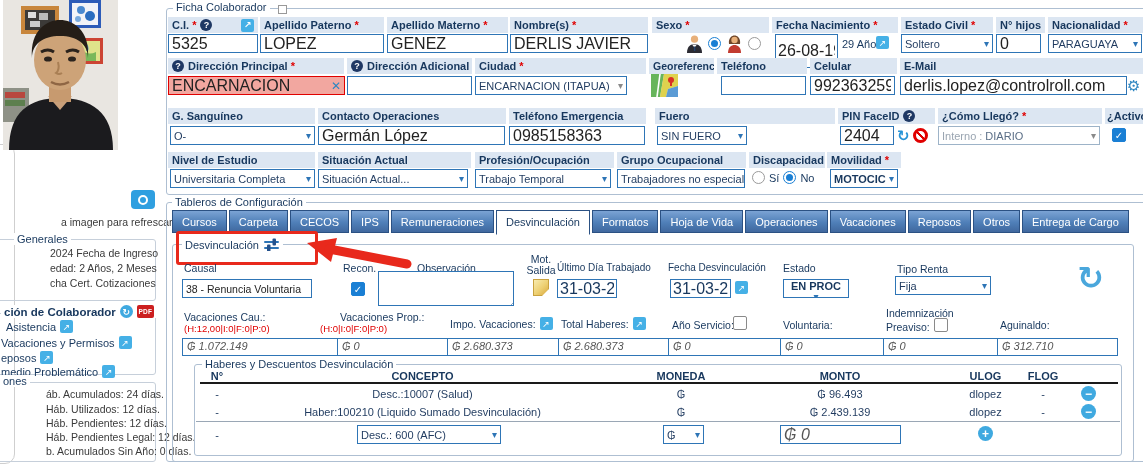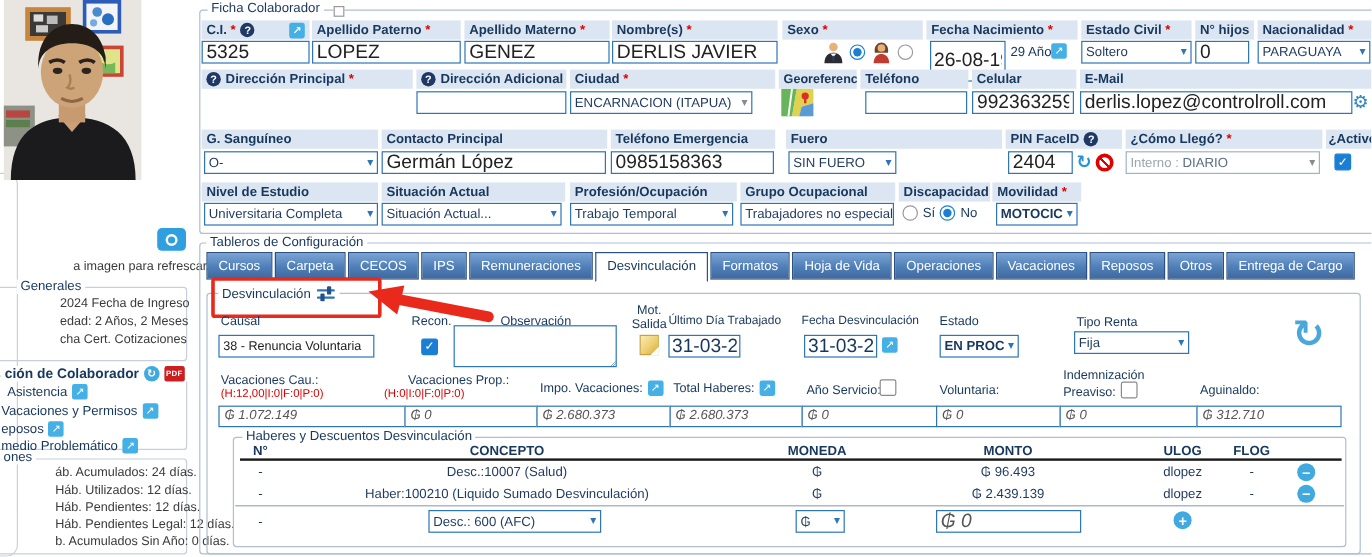--- a/index.html
+++ b/index.html
@@ -249,20 +249,24 @@
   <div class="hdr" style="left:717px;top:58px;width:90px;">
     <span>Teléfono</span>
     </div>
   <div class="hdr" style="left:810px;top:58px;width:87px;">
     <span>Celular</span>
     </div>
   <div class="hdr" style="left:900px;top:58px;width:243px;">
     <span>E-Mail</span>
     </div>
 
+  <div class="inp flexc" style="left:168px;top:76px;width:177px;background:#f2a7a0;border-color:#e00000;justify-content:space-between;">
+    <span>ENCARNACION</span>
+    <span class="clearx"></span>
+  </div>
   <input class="inp" style="left: 347px; top: 76px; width: 125px;" value="">
   <div class="sel" style="left:475px;top:76px;width:152px;">
     <span>ENCARNACION (ITAPUA)</span>
       <span class="chev gray"></span>
     </div>
   <svg class="abs" style="left:651px;top:74px;" width="27" height="23" viewBox="0 0 27 23">
     <rect x="0" y="0" width="27" height="23" rx="2" fill="#e8e4da"></rect>
     <path d="M0 0 h13 l-4 23 h-9 z" fill="#67b55b"></path>
     <path d="M13 0 h14 v12 l-10 3 l-2 8 h-6 z" fill="#dfd24e"></path>
     <path d="M17 15 l10 -3 v11 h-12 z" fill="#5b9bd5"></path>
@@ -272,21 +276,21 @@
   </svg>
   <input class="inp" style="left: 721px; top: 76px; width: 85px;" value="">
   <input class="inp" style="left: 810px; top: 76px; width: 85px;" value="992363259">
   <input class="inp" style="left: 900px; top: 76px; width: 227px;" value="derlis.lopez@controlroll.com">
   <span class="gear abs" style="left:1127px;top:78px;"></span>
 
   <div class="hdr" style="left:168px;top:108px;width:147px;">
     <span>G. Sanguíneo</span>
     </div>
   <div class="hdr" style="left:318px;top:108px;width:188px;">
-    <span>Contacto Principal</span>
+    <span>Contacto Operaciones</span>
     </div>
   <div class="hdr" style="left:509px;top:108px;width:137px;">
     <span>Teléfono Emergencia</span>
     </div>
   <div class="hdr" style="left:655px;top:108px;width:180px;">
     <span>Fuero</span>
     </div>
   <div class="hdr" style="left:838px;top:108px;width:97px;">
     <span>PIN FaceID</span>
     <span class="help"></span>
@@ -412,21 +416,21 @@
   <div class="lbl" style="left:783px;top:262px;">Estado</div>
   <div class="lbl" style="left:897px;top:263px;">Tipo Renta</div>
 
   <input class="inp" style="left: 182px; top: 279px; width: 130px; font-size: 10.5px;" value="38 - Renuncia Voluntaria">
   <span class="chk on" style="left:351px;top:282px;"></span>
   <textarea class="ta" style="left: 378px; top: 271px; width: 136px; height: 35px;"></textarea>
   <span class="note" style="left:533px;top:279px;"></span>
   <input class="inp" style="left: 557px; top: 279px; width: 60px; padding: 0px 2px; color: rgb(23, 55, 93);" value="31-03-2026">
   <input class="inp" style="left: 670px; top: 279px; width: 61px; padding: 0px 2px; color: rgb(23, 55, 93);" value="31-03-2026">
   <span class="extlink abs" style="left:735px;top:281px;"></span>
-  <div class="sel" style="left:783px;top:279px;width:66px;font-weight:bold;color:#17375d;">
+  <div class="sel" style="left:783px;top:279px;width:66px;font-weight:bold;color:#17375d;flex-direction:column;">
     <span>EN PROC</span>
       <span class="chev"></span>
     </div>
   <div class="sel" style="left:895px;top:276px;width:96px;gap:37px;">
     <span>Fija</span>
       <span class="chev"></span>
     </div>
   <span class="refresh big abs" style="left:1077px;top:262px;"></span>
 
   <div class="lbl" style="left:184px;top:311px;">Vacaciones Cau.:</div>

